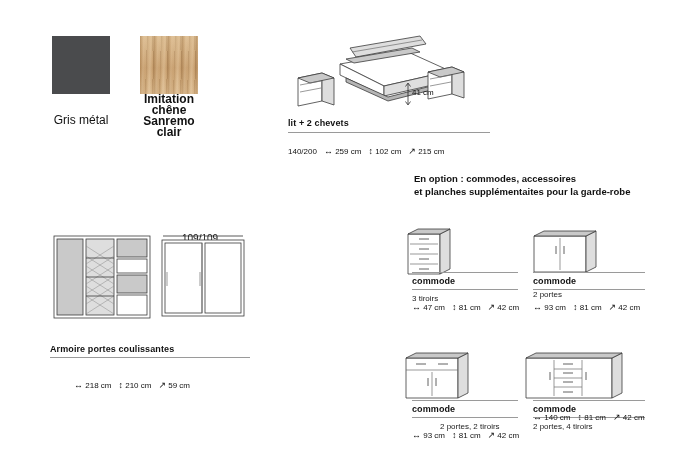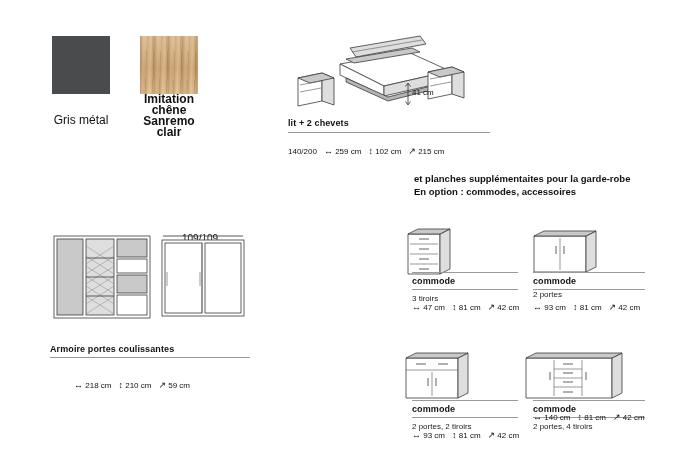--- a/index.html
+++ b/index.html
@@ -130,22 +130,22 @@
     <div class="caption-rule" style="margin-top:4px;"></div>
   </div>
   <div class="abs dims" style="left:288px; top:146px;">
     <span class="g">140/200</span><span class="g"><span class="glyph">↔</span>
       <span>259 cm</span></span><span class="g"><span class="glyph">↕</span>
       <span>102 cm</span></span><span class="g"><span class="glyph">↗</span>
       <span>215 cm</span></span>
   </div>
 
   <div class="abs" style="left:414px; top:172px; width:250px;">
+    <div class="opt-head">En option :  commodes, accessoires</div>
     <div class="opt-head">et planches supplémentaites pour la garde-robe</div>
-    <div class="opt-head">En option :  commodes, accessoires</div>
   </div>
 
   <div class="abs" style="left:182px; top:228px;">
     <span class="topnum" style="font-size:10px;">109/109</span>
   </div>
 
   <div class="abs" style="left:50px; top:232px;">
     <svg width="200" height="92" viewBox="0 0 200 92">
 
       <rect class="fillw" x="4" y="4" width="96" height="82"></rect>
@@ -260,21 +260,21 @@
       <line class="ln" x1="38" y1="16" x2="48" y2="16"></line>
       <line class="ln2" x1="32" y1="24" x2="32" y2="48"></line>
       <line class="ln" x1="28" y1="30" x2="28" y2="38"></line>
       <line class="ln" x1="36" y1="30" x2="36" y2="38"></line>
     </svg>
   </div>
   <div class="abs" style="left:412px; top:400px; width:106px;">
     <div class="caption-rule"></div>
     <div class="cap-title" style="margin-top:3px;">commode</div>
     <div class="caption-rule" style="margin-top:3px;"></div>
-    <div class="cap-sub" style="margin-top:4px;">2 portes, 2 tiroirs</div>
+    <div class="cap-sub" style="margin-top:4px;margin-left:28px;">2 portes, 2 tiroirs</div>
   </div>
   <div class="abs dims" style="left:412px; top:430px;">
     <span class="g"><span class="glyph">↔</span>
       <span>93 cm</span></span><span class="g"><span class="glyph">↕</span>
       <span>81 cm</span></span><span class="g"><span class="glyph">↗</span>
       <span>42 cm</span></span>
   </div>
 
   <div class="abs" style="left:520px; top:348px;">
     <svg width="120" height="56" viewBox="0 0 120 56">

